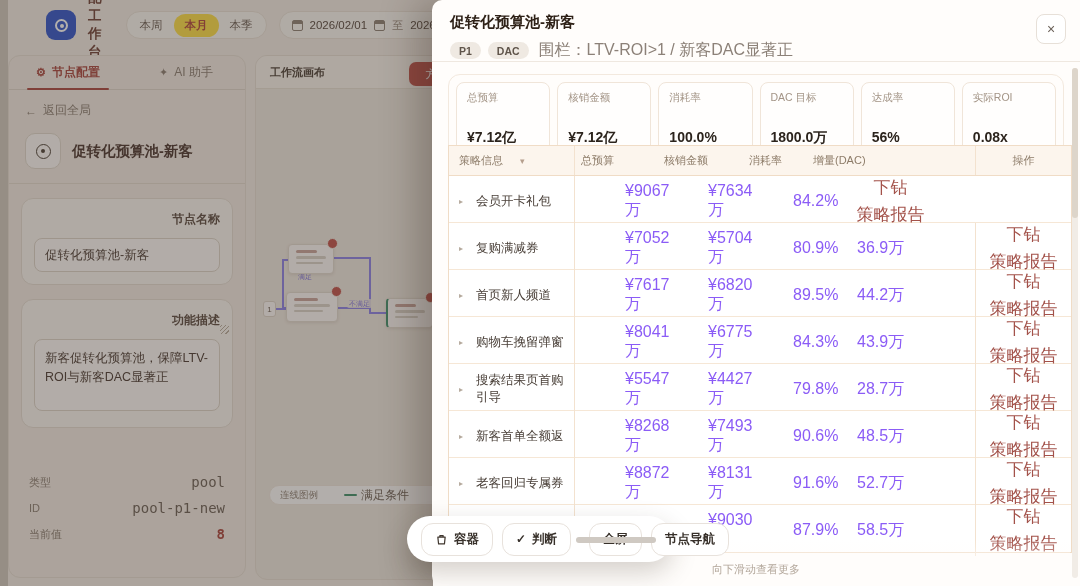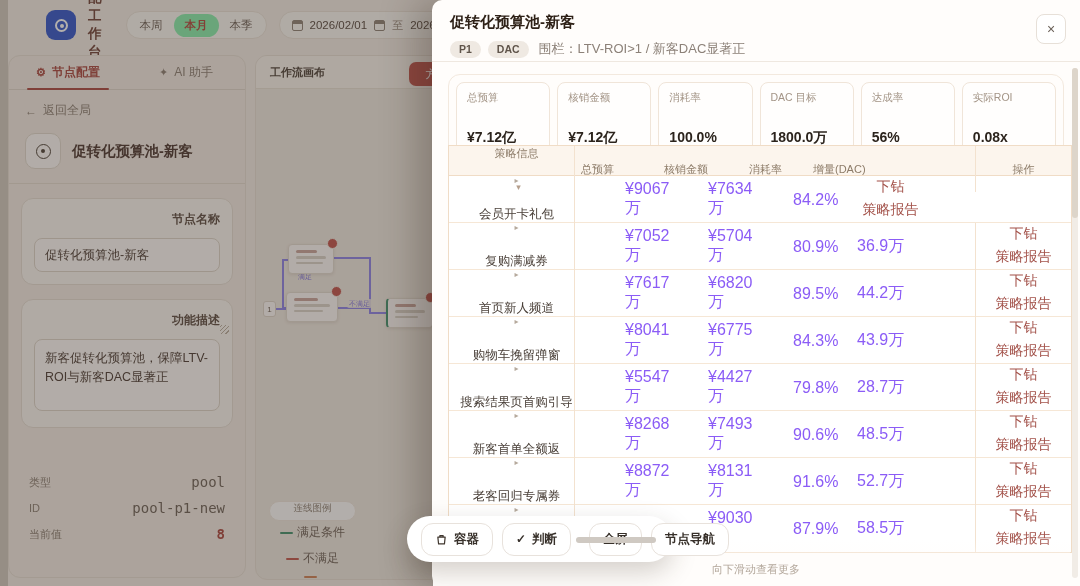--- a/index.html
+++ b/index.html
@@ -10,21 +10,21 @@
   
   .left-rail { position:absolute; left:0; top:0; bottom:0; width:8px; background:#cfc8bf; }
   .topbar { position:absolute; left:8px; top:0; width:430px; height:50px; display:flex; align-items:center; gap:12px; padding-left:38px; }
   .app-icon { width:30px; height:30px; border-radius:9px; background:#2f54cc; display:flex; align-items:center; justify-content:center; flex:0 0 auto; }
   .app-icon i { display:block; width:13px; height:13px; border:2px solid #fff; border-radius:50%; position:relative; }
   .app-icon i::after { content:""; position:absolute; left:3.5px; top:3.5px; width:4px; height:4px; background:#fff; border-radius:50%; }
   .app-titles .t1 { font-size:13.5px; font-weight:bold; color:#6e4036; letter-spacing:.5px; }
   .app-titles .t2 { font-size:10px; color:#9a8d82; margin-top:2px; }
   .seg { display:flex; align-items:center; background:#fbf8f4; border:1px solid #eae2d8; border-radius:15px; padding:2px; height:28px; }
   .seg .seg-item { font-size:11.5px; color:#6b5f55; padding:4px 11px; border-radius:12px; cursor:pointer; white-space:nowrap; }
-  .seg .seg-item.active { background:#86efac; color:#b0473d; font-weight:bold; }
+  .seg .seg-item.active { background:#fde047; color:#b0473d; font-weight:bold; }
   .datepill { display:flex; align-items:center; gap:7px; background:#fbf8f4; border:1px solid #eae2d8; border-radius:15px; height:28px; padding:0 12px; white-space:nowrap; }
   .cal { width:11px; height:11px; border:1.3px solid #8d8176; border-radius:2px; position:relative; flex:0 0 auto; }
   .cal::before { content:""; position:absolute; left:0; right:0; top:0; height:3px; background:#8d8176; }
   .datepill .dtxt { font-size:11.5px; color:#55483e; }
   .datepill .dsep { font-size:11px; color:#9a8d82; }
 
   
   .sidebar { position:absolute; left:8px; top:55px; width:238px; bottom:8px; background:#f3ece5; border:1px solid #e6ded4; border-radius:12px; overflow:hidden; }
   .side-tabs { display:flex; height:34px; border-bottom:1px solid #ded6cb; }
   .side-tab { flex:1; display:flex; align-items:center; justify-content:center; gap:6px; font-size:12px; color:#8a7d72; cursor:pointer; position:relative; }
@@ -55,61 +55,61 @@
   .plan-btn { position:absolute; left:153px; top:6px; width:56px; height:24px; background:#c0504a; color:#fff; font-size:11.5px; border:none; border-radius:7px; cursor:pointer; }
   .fnode { position:absolute; background:#fdfbf8; border:1px solid #e2dad0; border-radius:4px; box-shadow:0 1px 3px rgba(90,70,50,.12); padding:4px 3px 2px; }
   .fnode .skel-t { height:3px; background:#c9a49c; border-radius:2px; margin:1px 4px 3px; width:55%; }
   .fnode .skel { height:2.5px; background:#d9d2c9; border-radius:2px; margin:3px 4px; }
   .fnode.green { border-left:2px solid #3f8f6b; }
   .nbadge { position:absolute; width:11px; height:11px; background:#c0504a; border-radius:50%; border:1.5px solid #efe9e1; }
   .edge { position:absolute; background:#8b80e8; }
   .edge.h { height:1.5px; } .edge.v { width:1.5px; }
   .edge-label { position:absolute; font-size:7px; color:#7d71e0; background:rgba(239,233,225,.85); padding:0 2px; border-radius:2px; line-height:9px; }
   .page-badge { position:absolute; width:13px; height:16px; background:#fdfbf8; border:1px solid #ddd4c9; border-radius:3px; font-size:8px; color:#6b5f55; display:flex; align-items:center; justify-content:center; }
-  .legend { position:absolute; left:13px; top:445px; height:20px; background:rgba(255,255,255,.92); border:1px solid #eee7de; border-radius:10px; display:flex; align-items:center; gap:9px; padding:0 10px; white-space:nowrap;flex-direction:column; }
+  .legend { position:absolute; left:13px; top:429px; height:20px; background:rgba(255,255,255,.92); border:1px solid #eee7de; border-radius:10px; display:flex; align-items:center; gap:26px; padding:0 10px; white-space:nowrap; }
   .legend .ltitle { font-size:9.5px; color:#8d8176; }
   .legend .litem { display:flex; align-items:center; gap:4px; font-size:12px; color:#6b5f55; }
   .legend .dash { width:13px; height:2px; border-radius:1px; }
 
   
   .dim { position:absolute; inset:0; background:rgba(64,54,47,.40); z-index:5; }
 
   
   .toolbar { position:absolute; left:407px; top:516px; width:265px; height:46px; background:#fff; border-radius:24px; box-shadow:0 10px 26px rgba(60,45,32,.22); display:flex; align-items:center; gap:9px; padding:0 14px; z-index:20; }
   .tb-btn { height:33px; display:flex; align-items:center; gap:6px; background:#fff; border:1px solid #e8e2dc; border-radius:12px; padding:0 13px; font-size:12.5px; font-weight:bold; color:#37302a; cursor:pointer; font-family:"Liberation Sans",sans-serif; white-space:nowrap; }
   .tb-sep { width:1px; height:20px; background:#e5e0da; }
   .tb-check { font-size:12px; color:#37302a; }
   .scroll-handle { position:absolute; left:576px; top:537px; width:80px; height:6px; background:#cfc9c2; border-radius:3px; z-index:25; }
 
   
   .drawer { position:absolute; right:0; top:0; bottom:0; width:648px; background:#fffdfb; z-index:10; border-radius:10px 0 0 10px; box-shadow:-16px 0 36px rgba(45,32,22,.28); }
   .drawer-head { height:62px; border-bottom:1px solid #efe8e0; padding:13px 18px 0; position:relative; }
   .drawer-title { font-size:15px; font-weight:bold; color:#2e2117; }
   .badge-row { display:flex; align-items:center; gap:7px; margin-top:8px; }
   .pill { background:#efe9e2; color:#5f544a; font-size:10.5px; font-weight:bold; padding:2.5px 9px; border-radius:999px; }
-  .guardrail { font-size:13px; color:#8c8178; margin-left:3px; }
+  .guardrail { font-size:16px; color:#8c8178; margin-left:3px; }
   .close-btn { position:absolute; right:14px; top:14px; width:30px; height:30px; background:#fff; border:1px solid #e7e0d8; border-radius:8px; font-size:14px; color:#6b6159; display:flex; align-items:center; justify-content:center; cursor:pointer; }
   .kpi-wrap { margin:12px 16px 0; border:1px solid #f3e9de; border-radius:12px; padding:7px; display:flex; gap:7px; }
   .kpi-card { flex:1; border:1px solid #f0e5d9; border-radius:8px; padding:8px 10px; background:#fffefd; }
   .kpi-label { font-size:10.5px; color:#a39486; white-space:nowrap; }
   .kpi-value { font-size:14px; font-weight:bold; color:#2c241d; margin-top:24px; white-space:nowrap; }
   .table { position:absolute; left:16px; top:145px; width:624px; border:1px solid #f0dcc6; background:#fff; }
   .t-head, .t-row { display:grid; grid-template-columns:126px 83px 83px 64px 171px 1fr; align-items:center; }
   .t-head { height:30px; background:#fcf5ed; border-bottom:1px solid #f0dcc6; font-size:11px; color:#8d7c69; }
   .t-row { height:47px; border-bottom:1px solid #f6e7d6; }
   .t-row:last-child { border-bottom:none; }
-  .c1 { padding-left:10px; border-right:1px solid #f3e2cf; height:100%; display:flex; align-items:center; gap:21px;flex-direction:column; }
+  .c1 { padding-left:10px; border-right:1px solid #f3e2cf; height:100%; display:flex; align-items:center; gap:13px; }
   .c2,.c3 { padding-left:6px; } .c4,.c5 { padding-left:8px; }
   .c5 { border-right:1px solid #f3e2cf; height:100%; display:flex; align-items:center; }
   .c6 { display:flex; flex-direction:column; align-items:center; justify-content:center; gap:3px; height:100%; }
   .chev { color:#b5a99c; font-size:8px; }
   .caret { color:#b59f8d; font-size:9px; margin-left:4px; }
   .row-name { font-size:12.5px; color:#4a4039; }
   .num { font-size:16px; color:#8b5cf6;margin-left:44px; }
-  .act-link { font-size:14px; color:#a3524a; cursor:pointer; line-height:1.4;font-family:Liberation Mono, monospace; }
+  .act-link { font-size:17px; color:#a3524a; cursor:pointer; line-height:1.4; }
   .drawer-fade { position:absolute; left:1px; right:10px; bottom:0; height:46px; background:linear-gradient(to bottom, rgba(255,253,251,0), #fffdfb 80%); pointer-events:none; z-index:2; }
   .footer-hint { position:absolute; left:0; right:0; bottom:9px; text-align:center; font-size:11px; color:#b3a79b; z-index:3; }
   .v-scroll { position:absolute; right:2px; top:68px; bottom:8px; width:6px; background:#f1ece6; border-radius:3px; }
   .v-thumb { position:absolute; right:0; top:0; width:6px; height:150px; background:#ddd5ca; border-radius:3px; }
 </style>
 </head>
 <body>
 
 <div class="stage">
 

